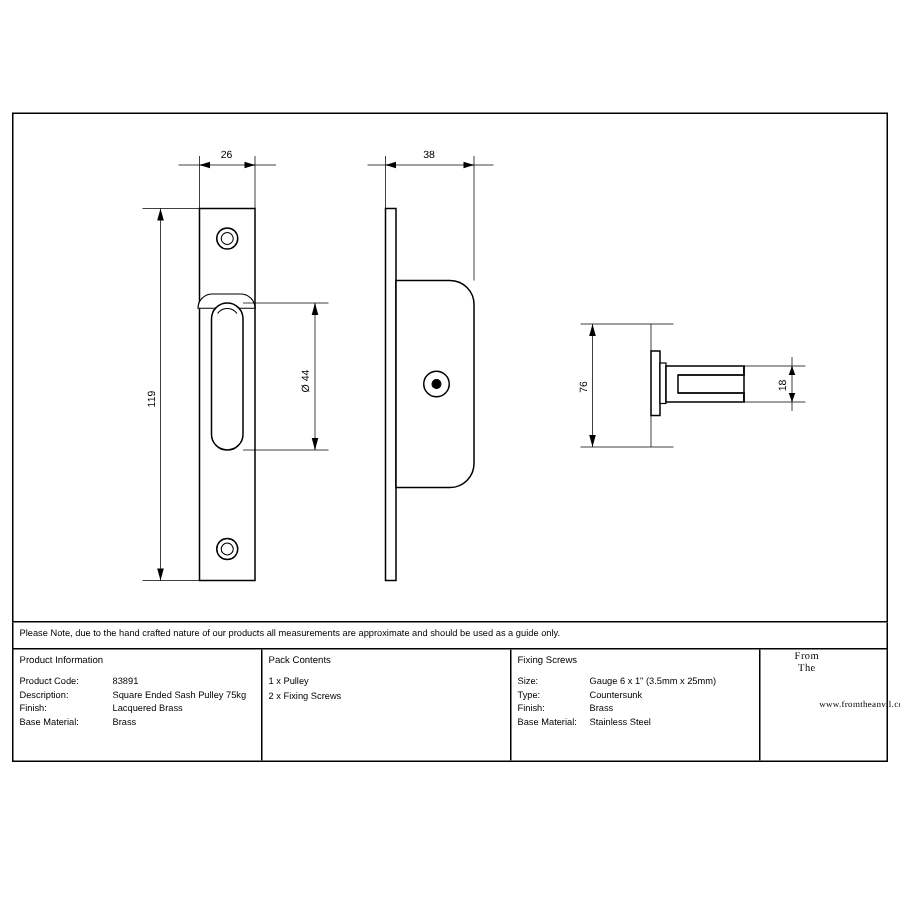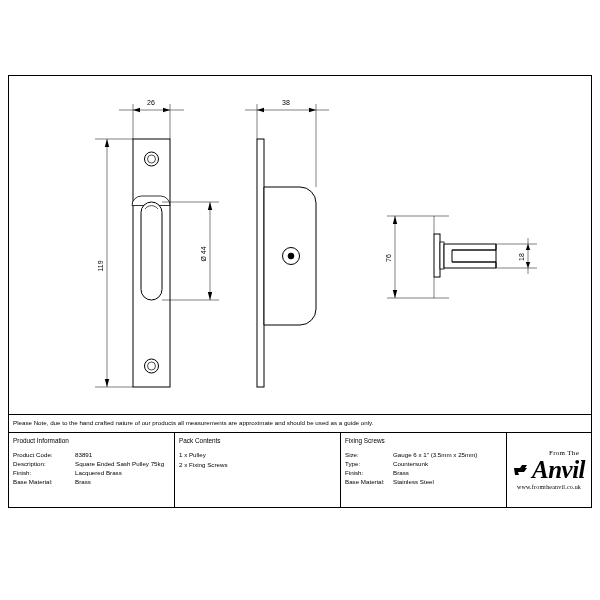--- a/index.html
+++ b/index.html
@@ -91,21 +91,21 @@
     line-height: 9.5px;
     padding-left: 4px;
   }
   .rows { padding-top: 3px; }
 
   
   #logo-block {
     position: absolute;
     left: 0; top: 0; right: 0; bottom: 0;
     display: flex;
-    flex-direction: column;
+    flex-direction: row;
     align-items: center;
     justify-content: center;
     text-align: center;
   }
   .logo-from {
     font-family: "Liberation Serif", serif;
     font-size: 7px;
     line-height: 8px;
     letter-spacing: 0.3px;
     align-self: flex-start;
@@ -267,24 +267,18 @@
         <div class="kv kv-fix">
           <span class="k">Base Material:</span>
           <span class="v">Stainless Steel</span>
         </div>
       </div>
     </div>
 
     <div class="col col-logo">
       <div id="logo-block">
         <div class="logo-from">From The</div>
-        <div class="logo-anvil-wrap">
-          <svg width="16" height="16" viewBox="0 0 16 16">
-            <path d="M1 6 h6 l2 -3 h5 l-2 3 h2 l-3 4 h-6 l1 3 h-4 z" fill="#000"></path>
-          </svg>
-          <div class="logo-anvil">Anvil</div>
-        </div>
         <div class="logo-url">www.fromtheanvil.co.uk</div>
       </div>
     </div>
 
   </div>
 </div>
 
 </body></html>

